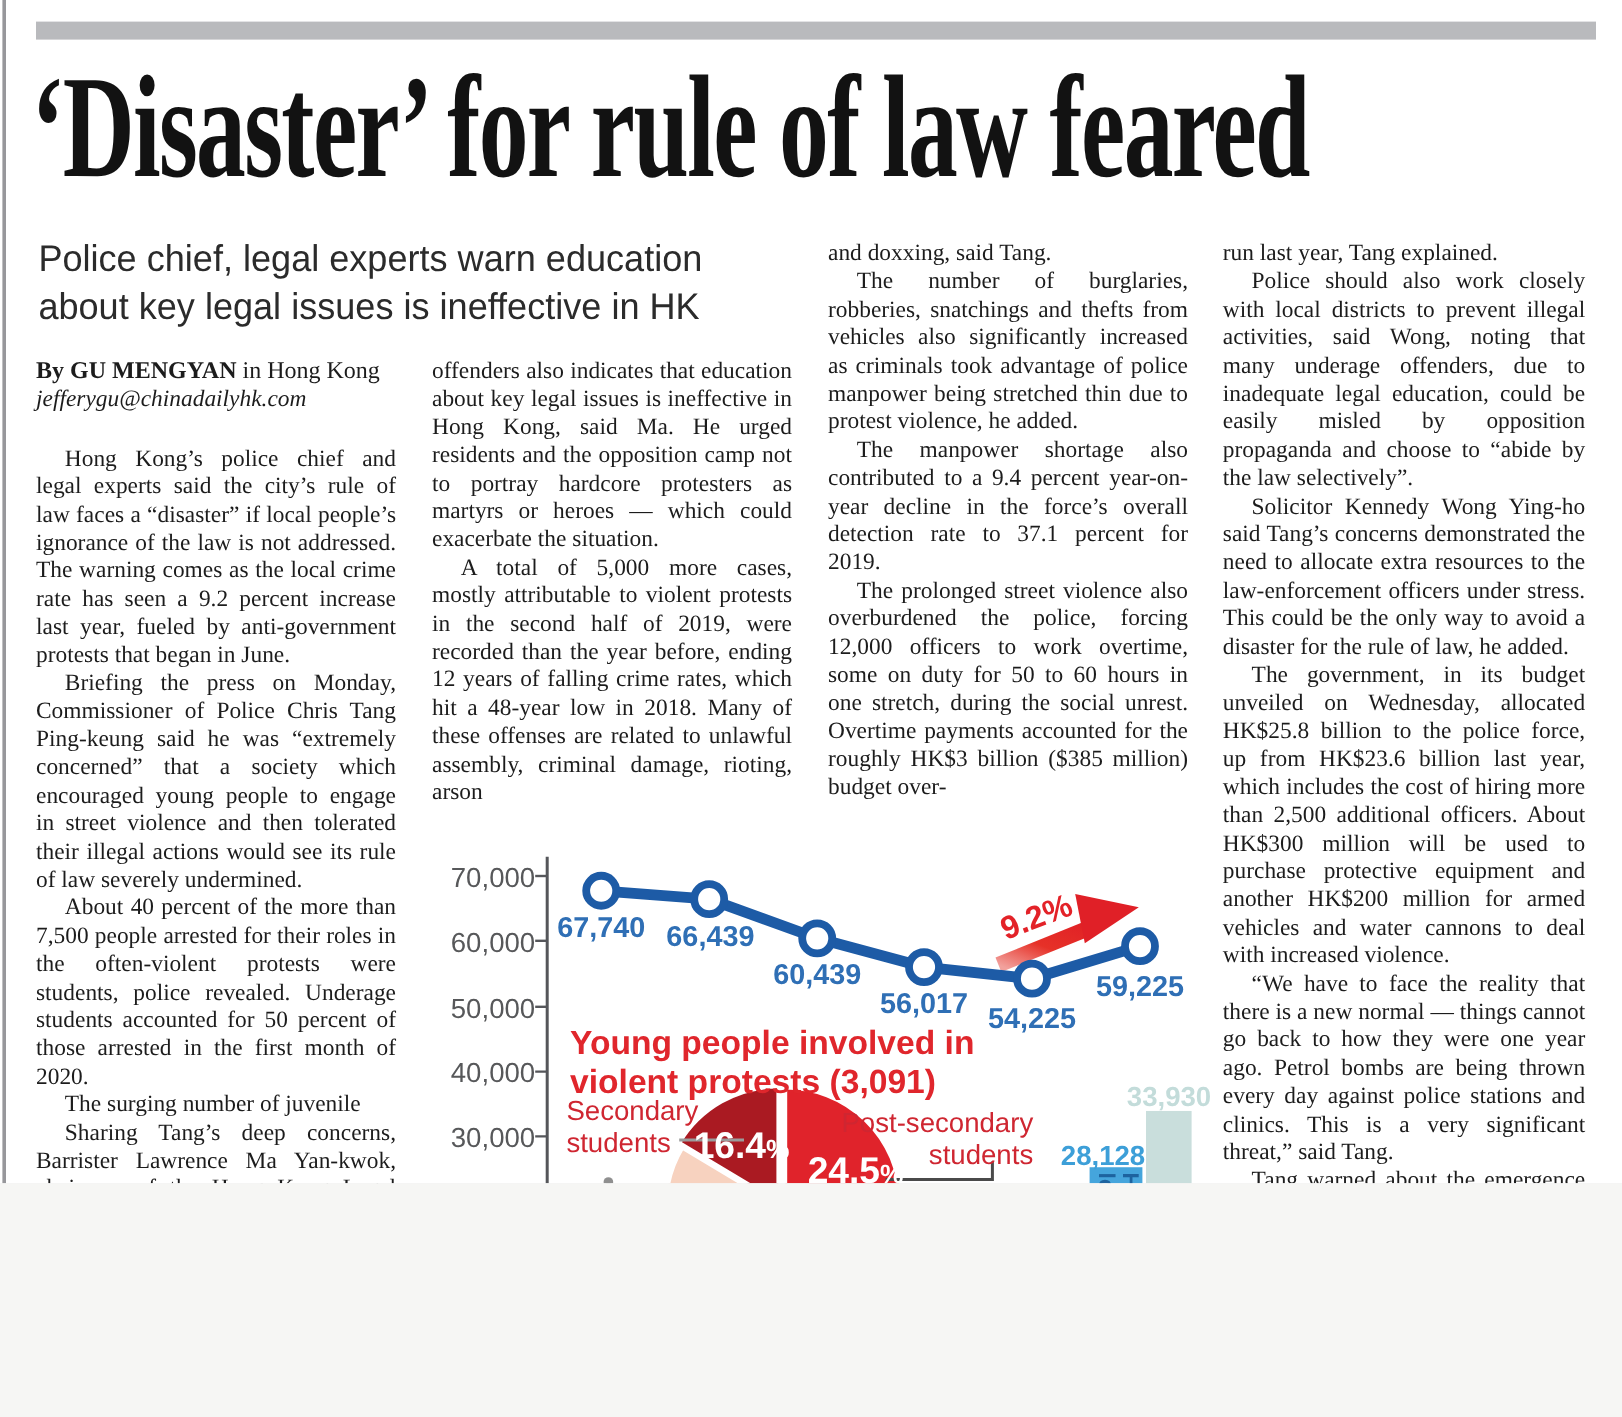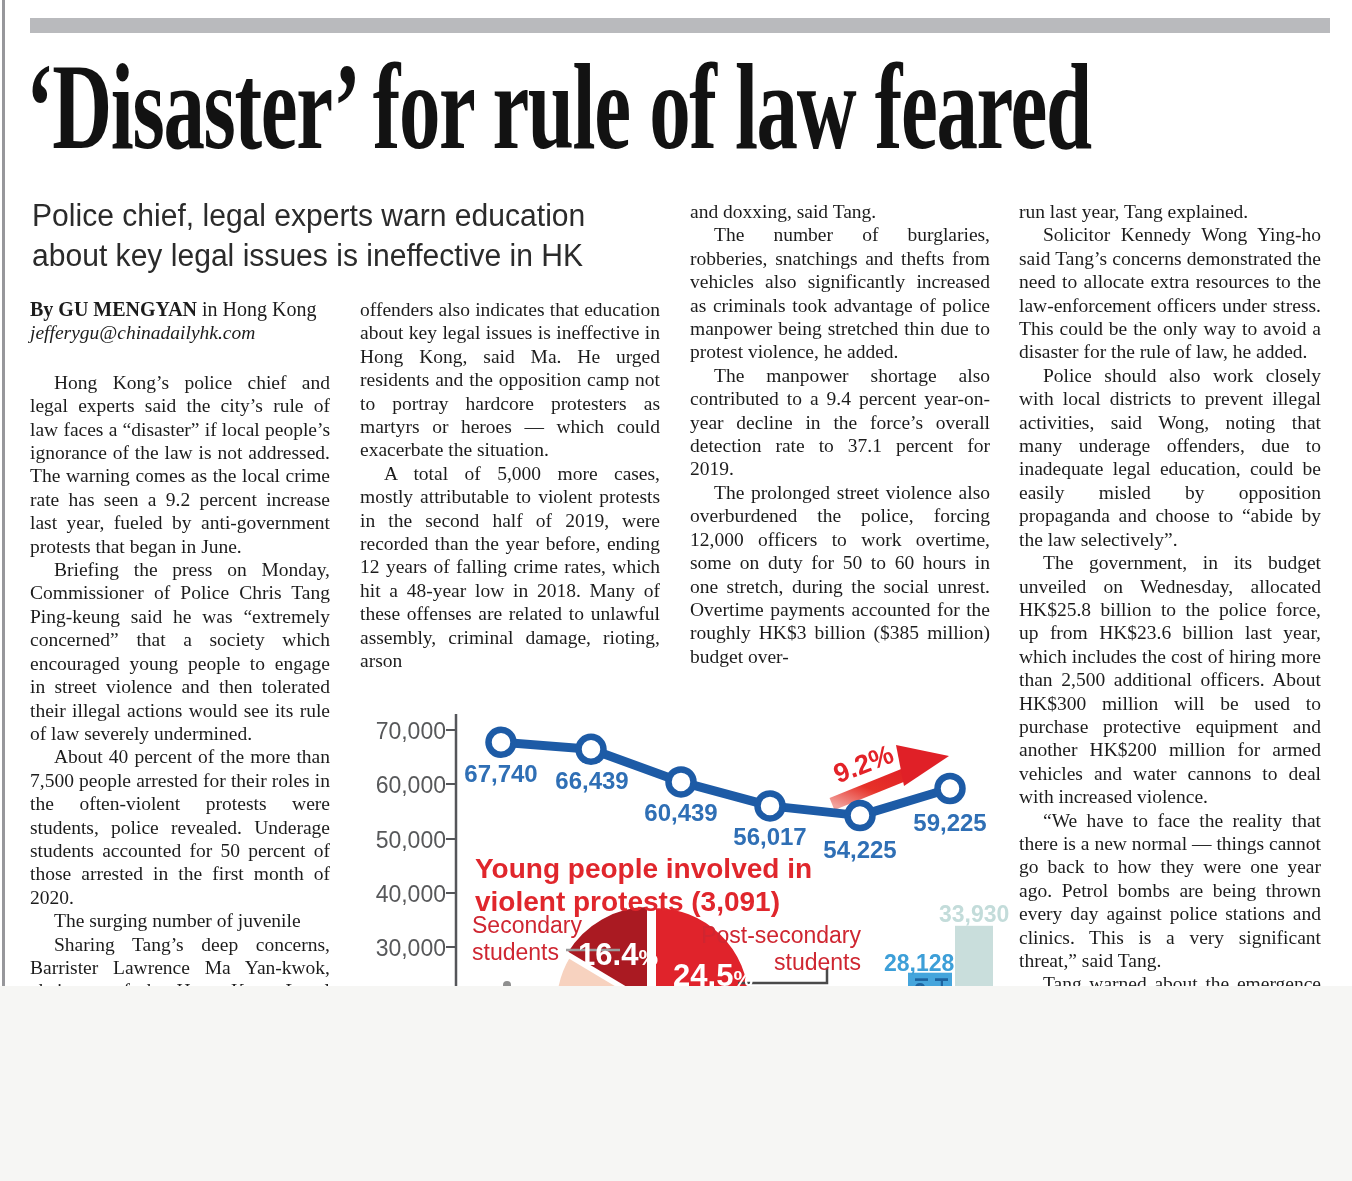--- a/index.html
+++ b/index.html
@@ -85,22 +85,22 @@
 
   <div class="col col3">
     <p>and doxxing, said Tang.</p>
     <p class="ind">The number of burglaries, robberies, snatchings and thefts from vehicles also significantly increased as criminals took advantage of police manpower being stretched thin due to protest violence, he added.</p>
     <p class="ind">The manpower shortage also contributed to a 9.4 percent year-on-year decline in the force’s overall detection rate to 37.1 percent for 2019.</p>
     <p class="ind">The prolonged street violence also overburdened the police, forcing 12,000 officers to work overtime, some on duty for 50 to 60 hours in one stretch, during the social unrest. Overtime payments accounted for the roughly HK$3 billion ($385 million) budget over-</p>
   </div>
 
   <div class="col col4">
     <p>run last year, Tang explained.</p>
+    <p class="ind">Police should also work closely with local districts to prevent illegal activities, said Wong, noting that many underage offenders, due to inadequate legal education, could be easily misled by opposition propaganda and choose to “abide by the law selectively”.</p>
     <p class="ind">Solicitor Kennedy Wong Ying-ho said Tang’s concerns demonstrated the need to allocate extra resources to the law-enforcement officers under stress. This could be the only way to avoid a disaster for the rule of law, he added.</p>
-    <p class="ind">Police should also work closely with local districts to prevent illegal activities, said Wong, noting that many underage offenders, due to inadequate legal education, could be easily misled by opposition propaganda and choose to “abide by the law selectively”.</p>
     <p class="ind">The government, in its budget unveiled on Wednesday, allocated HK$25.8 billion to the police force, up from HK$23.6 billion last year, which includes the cost of hiring more than 2,500 additional officers. About HK$300 million will be used to purchase protective equipment and another HK$200 million for armed vehicles and water cannons to deal with increased violence.</p>
     <p class="ind">“We have to face the reality that there is a new normal — things cannot go back to how they were one year ago. Petrol bombs are being thrown every day against police stations and clinics. This is a very significant threat,” said Tang.</p>
     <p class="ind">Tang warned about the emergence of homegrown terrorism, which is characterized by the use of dangerous weapons such as explosives, guns, corrosive liquids and homemade bombs.</p>
   </div>
 
   <div class="chart">
     <svg class="chart-svg" width="635" height="465" viewBox="0 0 635 465">
       <defs>
         <linearGradient id="arrowGrad" x1="0" y1="1" x2="1" y2="0">
           <stop offset="0" stop-color="#f2a19c"></stop>

